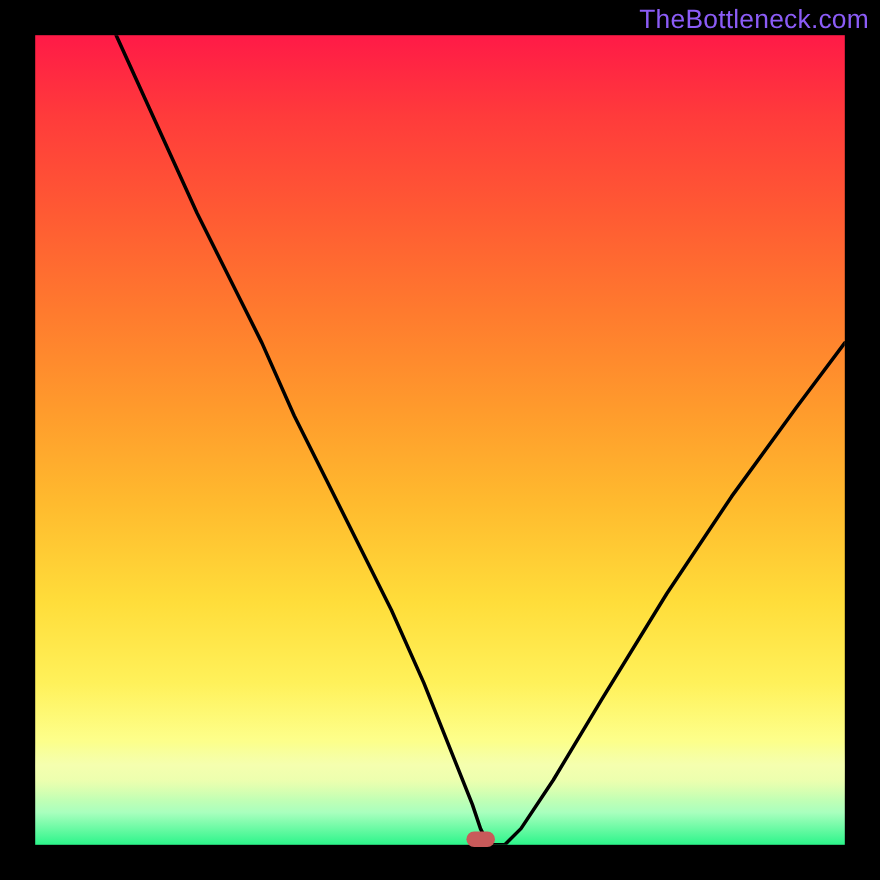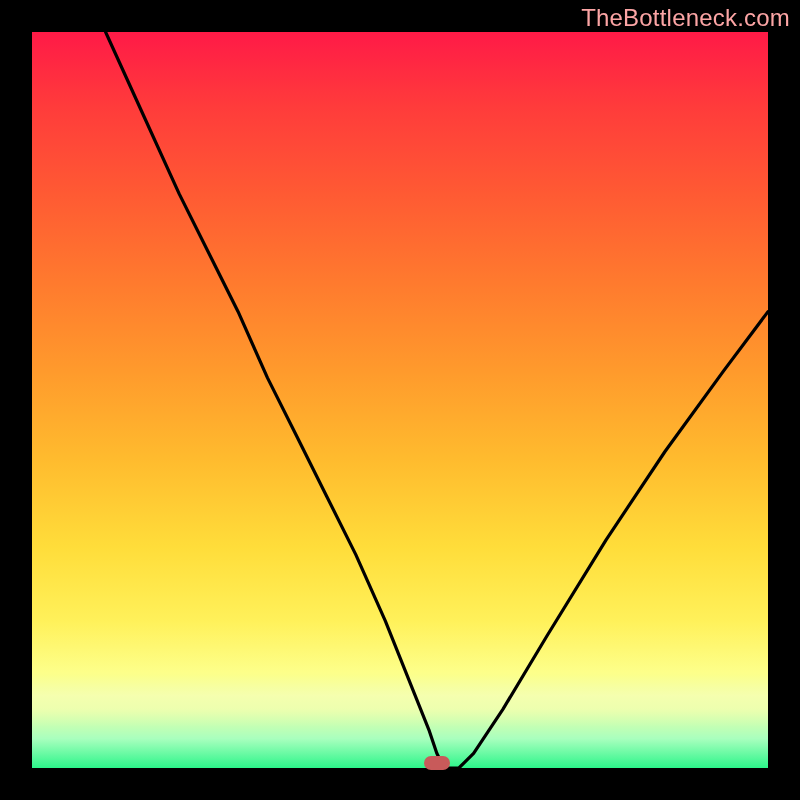--- a/index.html
+++ b/index.html
@@ -14,21 +14,21 @@
   .frame {
     position: relative;
     width: 800px;
     height: 800px;
     background: #000;
   }
   .watermark {
     position: absolute;
     top: 4px;
     right: 10px;
-    color: #fca5a5;
+    color: #8b5cf6;
     font-size: 24px;
     font-weight: 400;
     letter-spacing: 0.2px;
     z-index: 4;
   }
   .plot-area {
     position: absolute;
     left: 32px;
     top: 32px;
     width: 736px;

